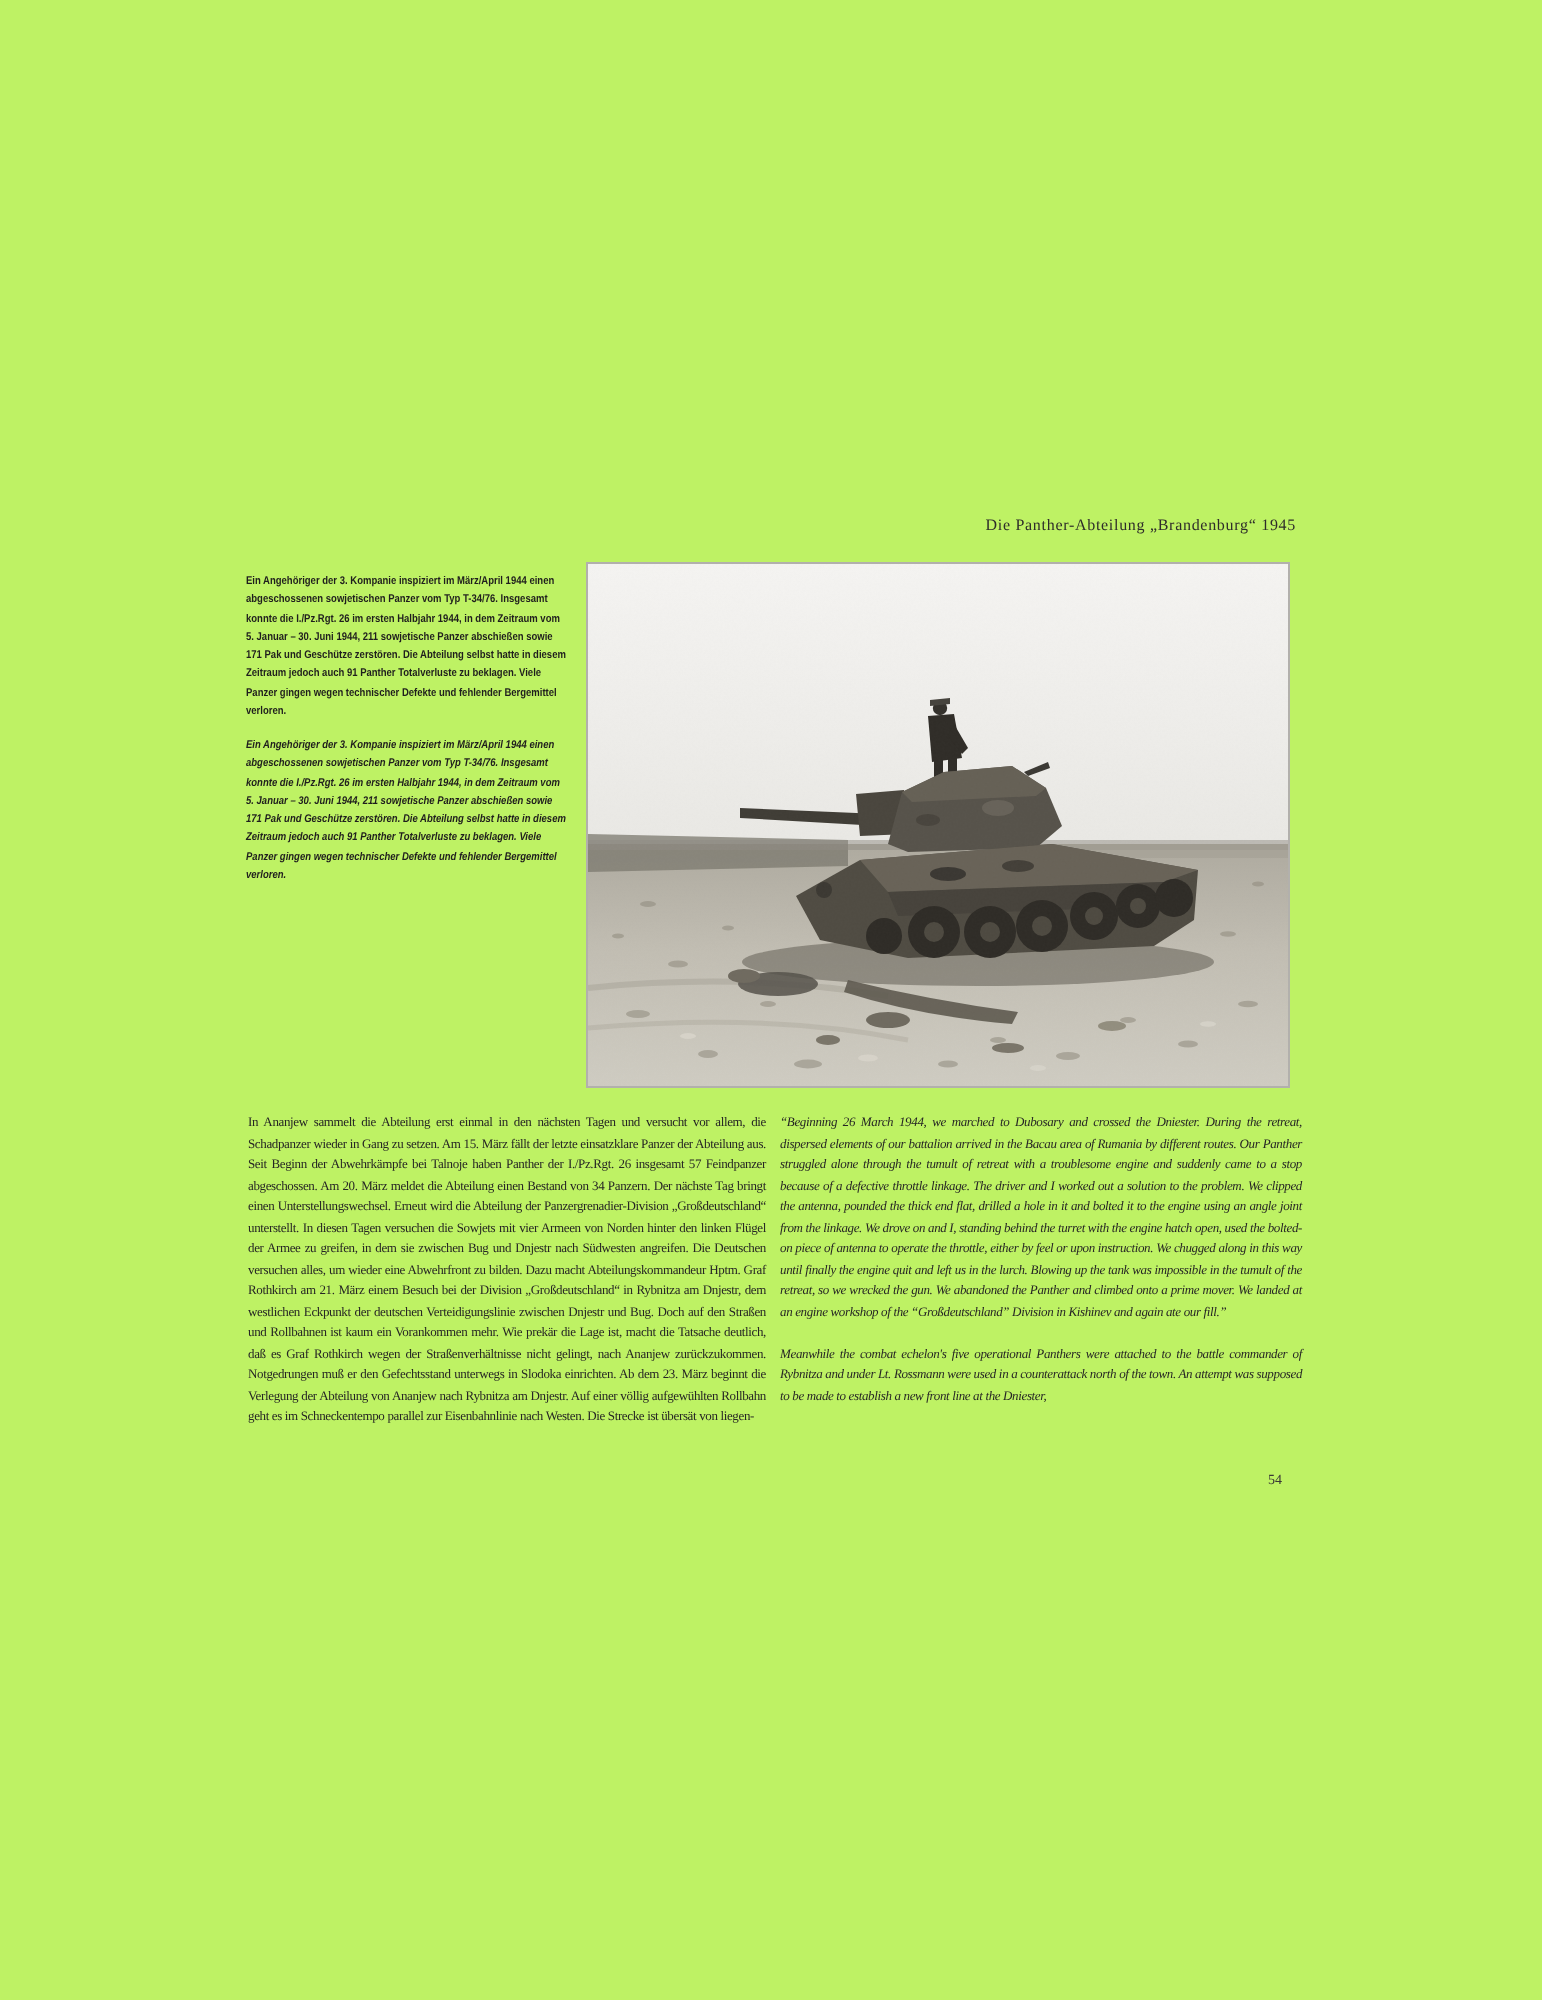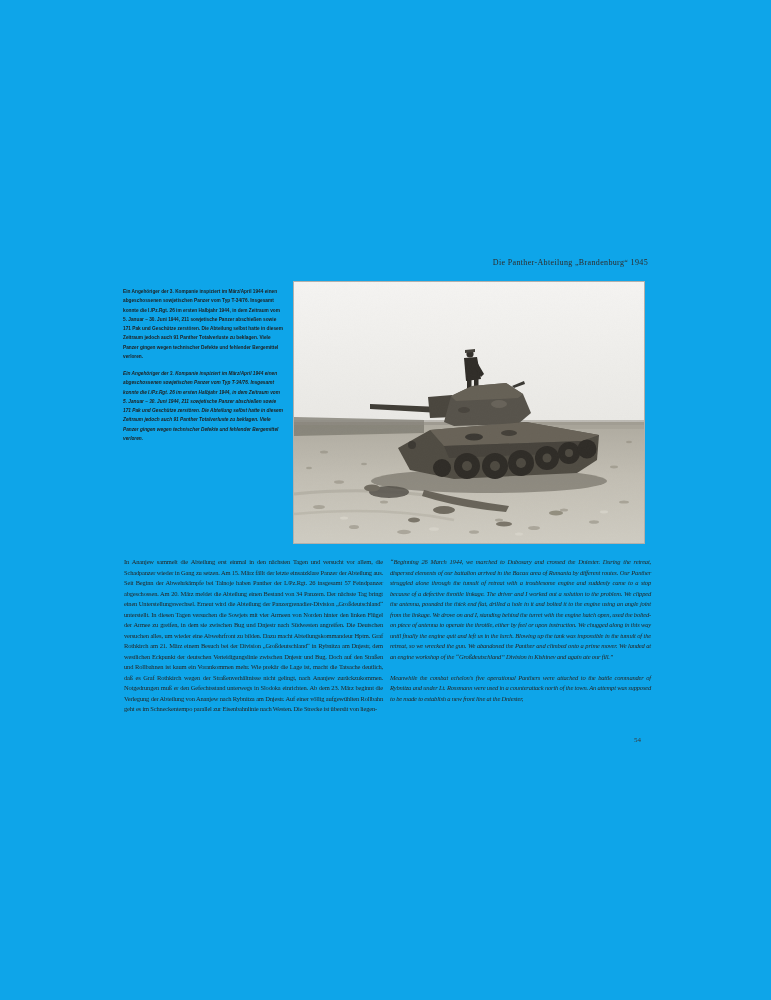--- a/index.html
+++ b/index.html
@@ -1,17 +1,17 @@
 <!DOCTYPE html>
 <html><head>
 <meta charset="utf-8">
 <style>
   html,body{margin:0;padding:0;}
   body{width:771px;height:1000px;background:#ffffff;font-family:"Liberation Serif",serif;}
-  .page{position:relative;width:771px;height:1000px;background:#0ea5e9;overflow:hidden;}
+  .page{position:relative;width:771px;height:1000px;background:#bef264;overflow:hidden;}
 
   .running-head{
     position:absolute;top:258px;left:293px;width:355px;
     text-align:right;font-size:8px;letter-spacing:.35px;color:#2e2c2a;
     font-family:"Liberation Serif",serif;
   }
 
   .photo-frame{
     position:absolute;left:293px;top:281px;width:350px;height:261px;
     border:1px solid #b2b0ac;box-sizing:content-box;background:#eceae7;

